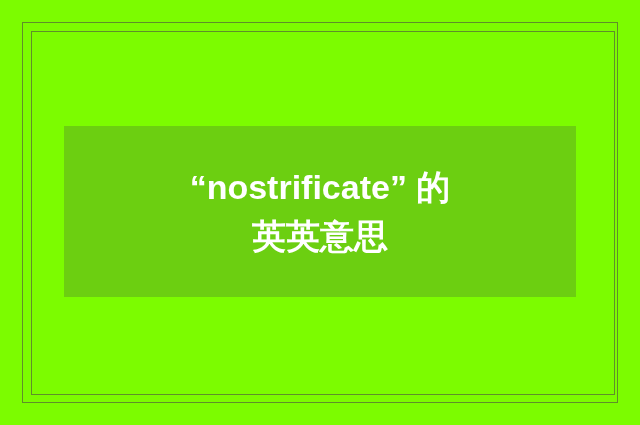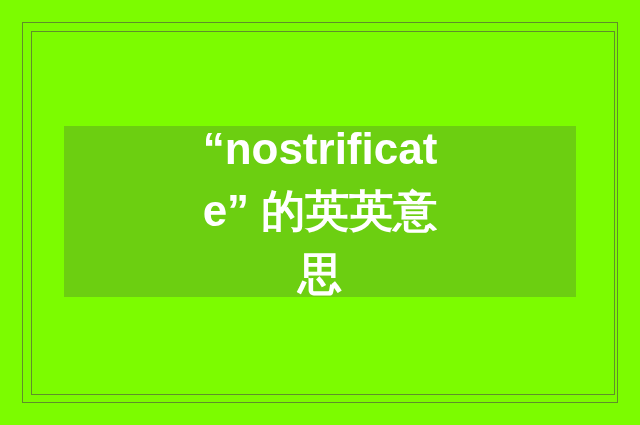--- a/index.html
+++ b/index.html
@@ -57,21 +57,21 @@
     background: #6ccf11;
     display: flex;
     flex-direction: column;
     align-items: center;
     justify-content: center;
     box-sizing: border-box;
   }
 
   #title-text {
     color: #ffffff;
-    font-size: 44px;
+    font-size: 34px;
     font-weight: bold;
     line-height: 1.42;
     text-align: center;
     letter-spacing: 0px;
     white-space: pre-line;
     margin: 0;
     padding: 0 20px;
     max-width: 270px;
     word-break: break-all;
   }

